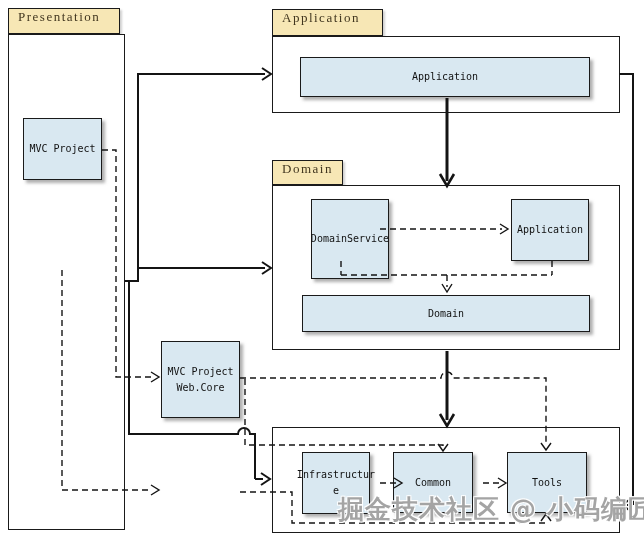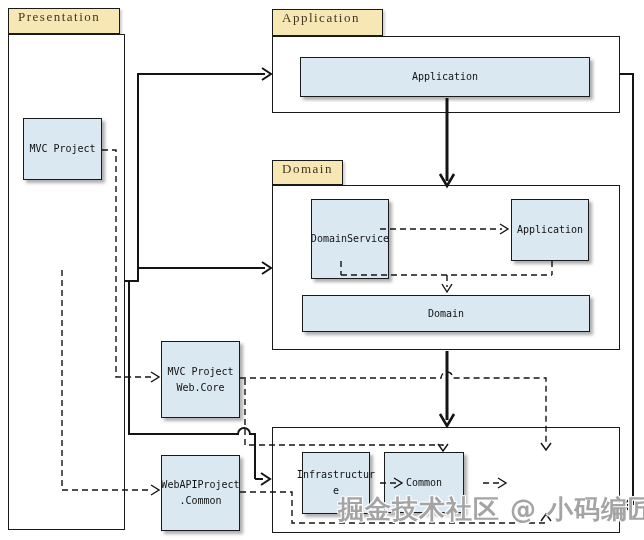--- a/index.html
+++ b/index.html
@@ -88,34 +88,33 @@
 
   <div class="node" style="left:302px;top:295px;width:288px;height:37px;">
     <span class="node-label">Domain</span>
   </div>
 
   <div class="node" style="left:161px;top:341px;width:79px;height:77px;">
     <span class="node-label">MVC Project
 Web.Core</span>
   </div>
 
-  <div class="node" style="left:161px;top:455px;width:79px;height:76px;">
-    <span class="node-label">WebAPIProject
-.Common</span>
-  </div>
 
   <div class="node" style="left:302px;top:452px;width:68px;height:62px;">
     <span class="node-label">Infrastructur
 e</span>
   </div>
 
-  <div class="node" style="left:384px;top:452px;width:80px;height:61px;">
+  <div class="node" style="left:393px;top:452px;width:80px;height:61px;">
     <span class="node-label">Common</span>
   </div>
 
+  <div class="node" style="left:507px;top:452px;width:80px;height:61px;">
+    <span class="node-label">Tools</span>
+  </div>
 
   <svg id="wires" viewBox="0 0 644 540">
 
     <g>
       <path class="ln" d="M125 281 H138 M138 282 V74 M137 74 H265"></path>
       <path class="hd" d="M262 68 L271 74 L262 80"></path>
     </g>
     <g>
       <path class="ln" d="M138 268 H265"></path>
       <path class="hd" d="M262 262 L271 268 L262 274"></path>

